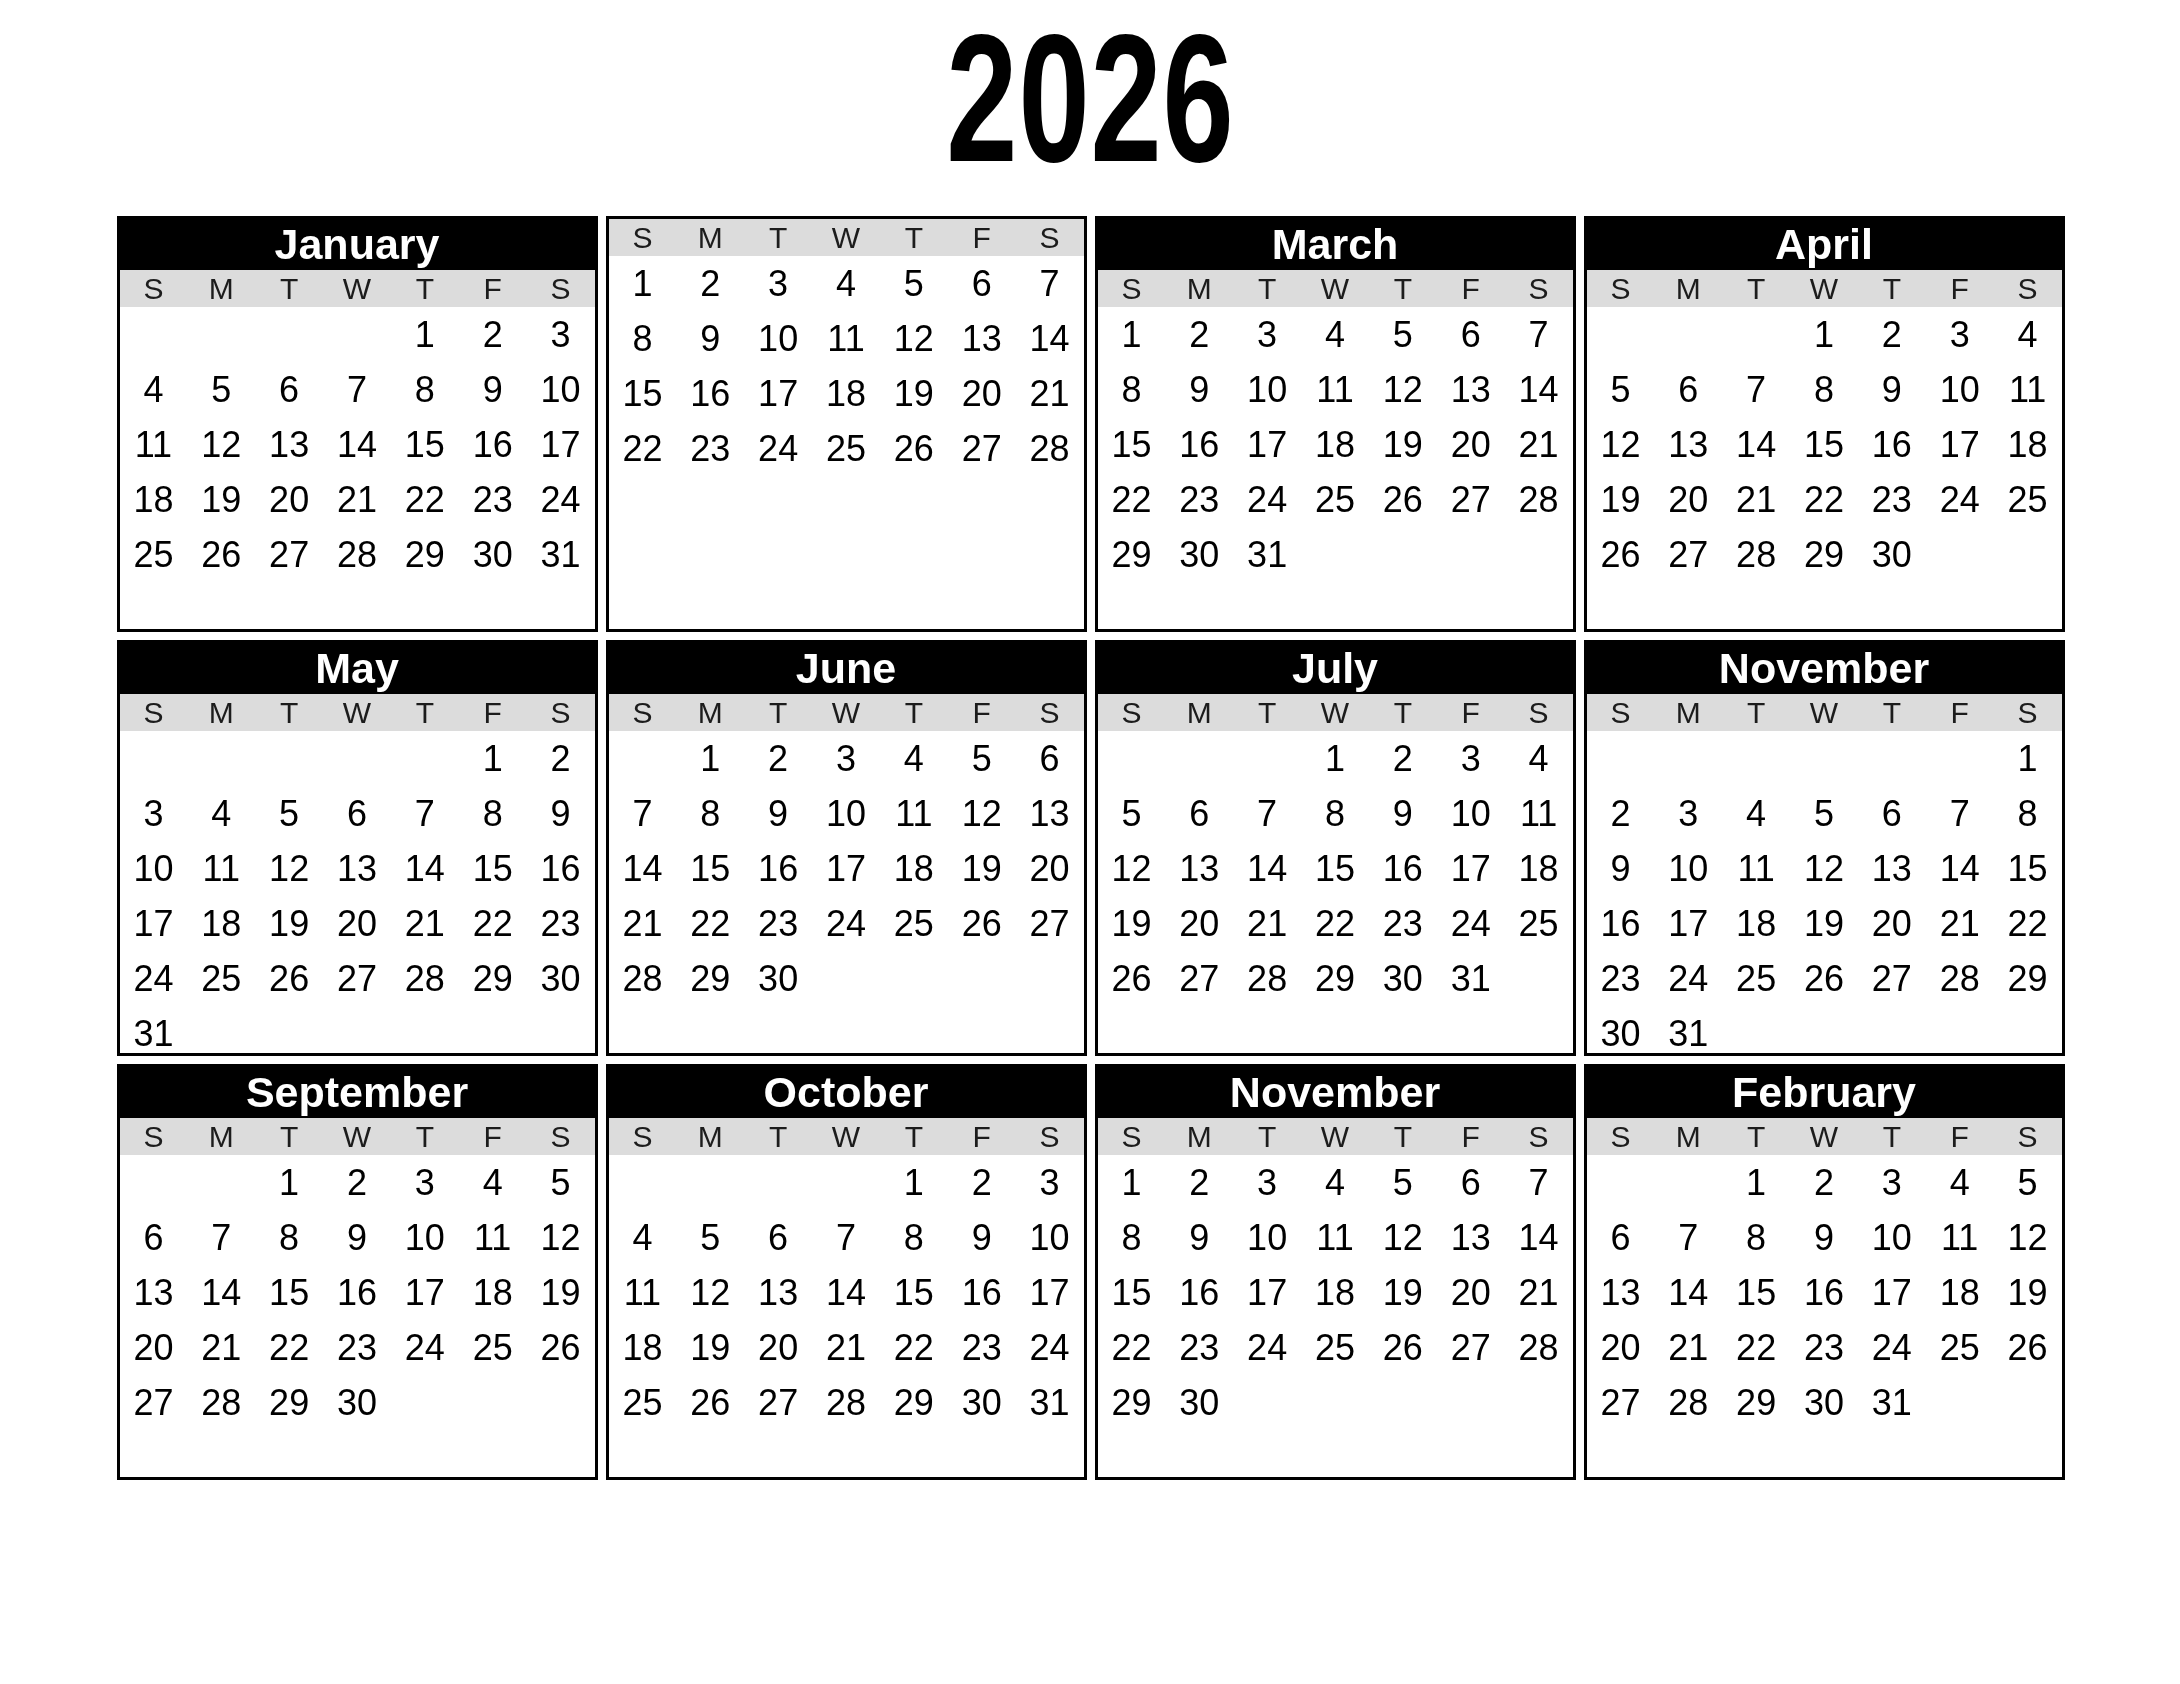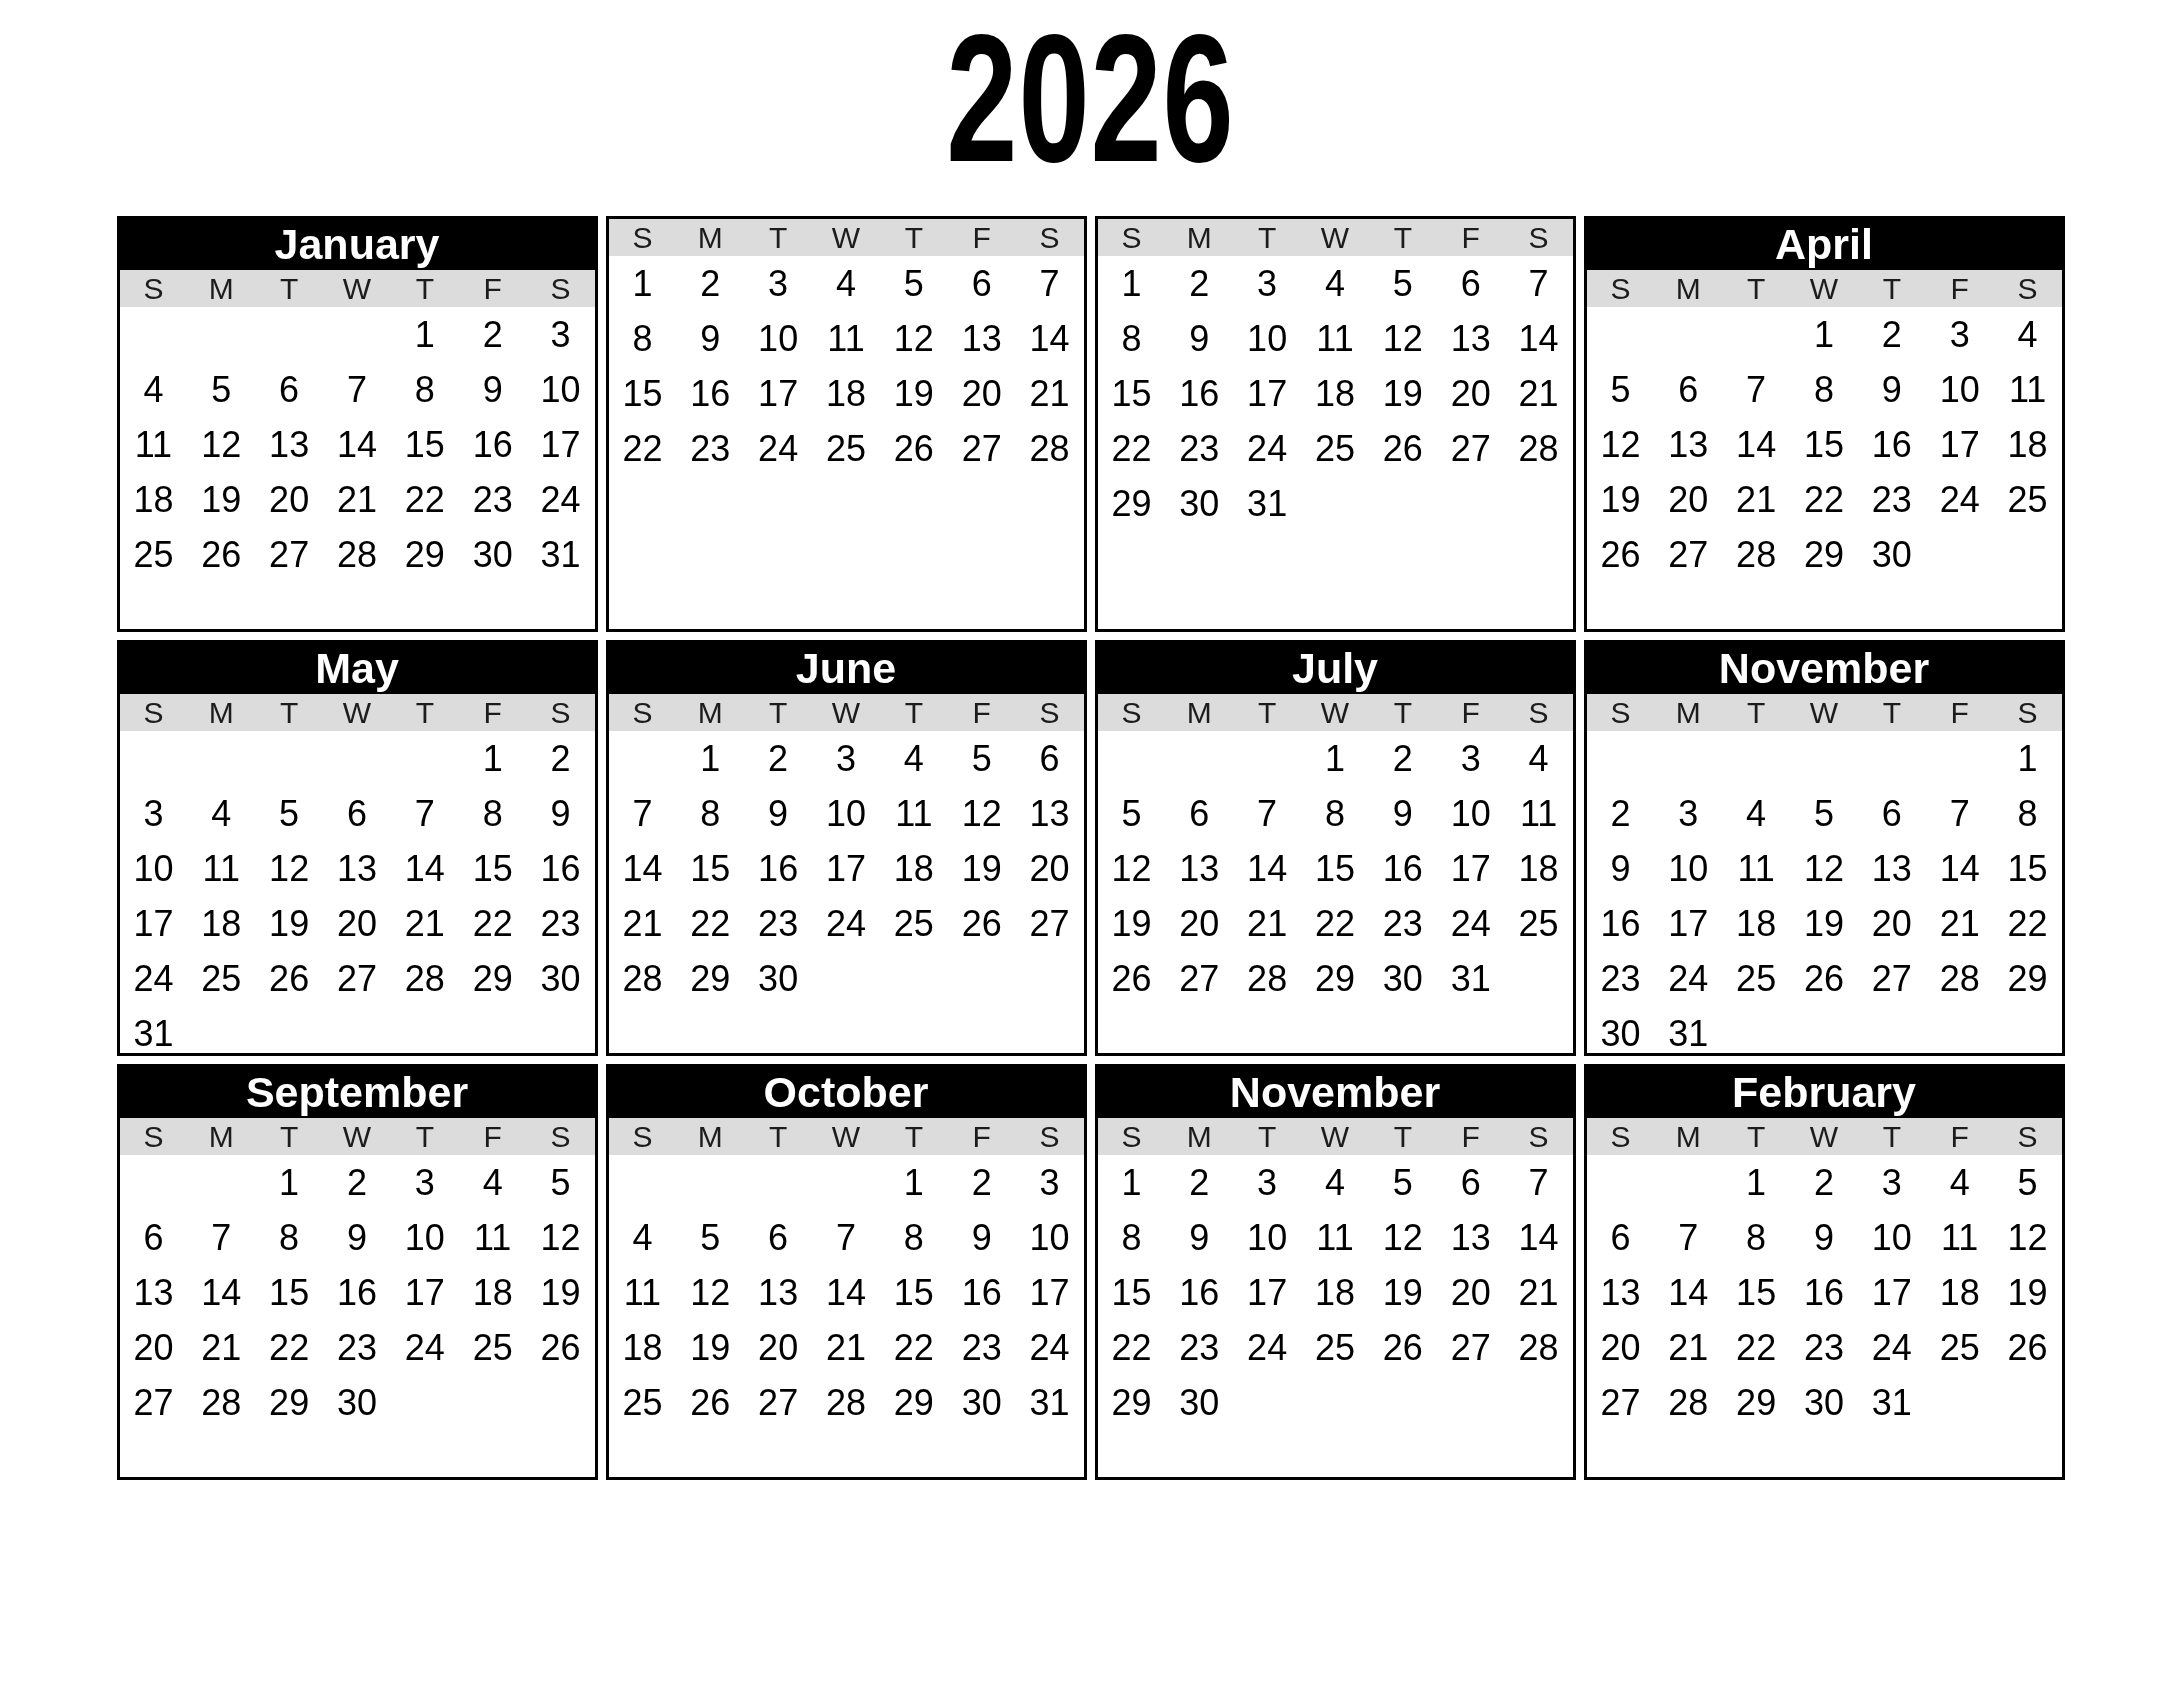--- a/index.html
+++ b/index.html
@@ -225,20 +225,23 @@
             <span class="day-cell">24</span>
             <span class="day-cell">25</span>
             <span class="day-cell">26</span>
             <span class="day-cell">27</span>
             <span class="day-cell">28</span>
           </div>
         </div>
   </section>
 
   <section class="month">
+    <header class="month-header">
+      <span class="month-name">March</span>
+    </header>
     <div class="weekday-row">
           <span class="weekday-letter">S</span>
           <span class="weekday-letter">M</span>
           <span class="weekday-letter">T</span>
           <span class="weekday-letter">W</span>
           <span class="weekday-letter">T</span>
           <span class="weekday-letter">F</span>
           <span class="weekday-letter">S</span>
         </div>
     <div class="weeks">

